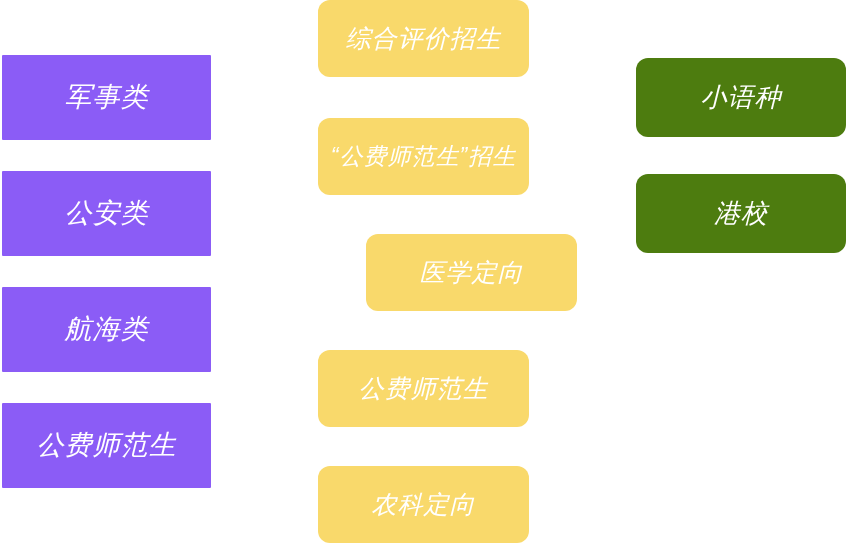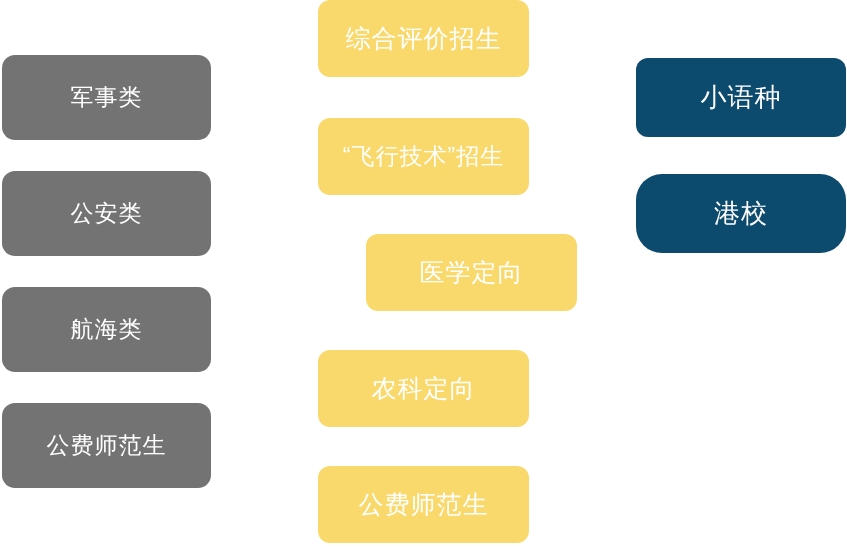--- a/index.html
+++ b/index.html
@@ -14,20 +14,21 @@
     position: relative;
     width: 847px;
     height: 547px;
     background: #ffffff;
     overflow: hidden;
   }
   .column {
     position: absolute;
     top: 0;
     height: 425px;
+    font-style: italic;
   }
   .col-left   { left: 0px;   width: 214px; }
   .col-middle { left: 318px; width: 212px; }
   .col-right  { left: 636px; width: 211px; }
 
   .chip {
     position: absolute;
     box-sizing: border-box;
     display: flex;
     align-items: center;
@@ -39,23 +40,23 @@
     letter-spacing: 1px;
     white-space: nowrap;
     user-select: none;
   }
 
   
   .col-left .chip {
     left: 2px;
     width: 209px;
     height: 85px;
-    background: #737373;
-    font-size: 23px;
-    border-radius: 13px;
+    background: #8b5cf6;
+    font-size: 27px;
+    border-radius: 1px;
   }
   .col-left .chip:nth-of-type(1) { top: 55px;  }
   .col-left .chip:nth-of-type(2) { top: 171px; }
   .col-left .chip:nth-of-type(3) { top: 287px; }
   .col-left .chip:nth-of-type(4) { top: 403px; }
 
   
   .col-middle .chip {
     left: 0px;
     width: 211px;
@@ -68,50 +69,50 @@
   .col-middle .chip:nth-of-type(2) { top: 118px; }
   .col-middle .chip:nth-of-type(3) { top: 234px; margin-left: 48px; }
   .col-middle .chip:nth-of-type(4) { top: 350px; }
   .col-middle .chip:nth-of-type(5) { top: 466px; }
 
   
   .col-right .chip {
     left: 0px;
     width: 210px;
     height: 79px;
-    background: #0c4a6e;
+    background: #4d7c0f;
     font-size: 26px;
     border-radius: 12px;
   }
   .col-right .chip:nth-of-type(1) { top: 58px;  }
-  .col-right .chip:nth-of-type(2) { top: 174px; border-radius: 26px; }
+  .col-right .chip:nth-of-type(2) { top: 174px; }
   .col-right .chip:nth-of-type(3) { top: 290px; }
   .col-right .chip:nth-of-type(4) { top: 406px; }
 
   
   .chip.sm { font-size: 23px; }
 </style>
 </head>
 <body>
 
 <div id="canvas">
 
   <div class="column col-left">
     <div class="chip">军事类</div>
     <div class="chip">公安类</div>
     <div class="chip">航海类</div>
     <div class="chip">公费师范生</div>
   </div>
 
   <div class="column col-middle">
     <div class="chip">综合评价招生</div>
-    <div class="chip sm">“飞行技术”招生</div>
+    <div class="chip sm">“公费师范生”招生</div>
     <div class="chip">医学定向</div>
+    <div class="chip">公费师范生</div>
     <div class="chip">农科定向</div>
-    <div class="chip">公费师范生</div>
   </div>
 
   <div class="column col-right">
     <div class="chip">小语种</div>
     <div class="chip">港校</div>
   </div>
 
 </div>
 
 </body></html>

